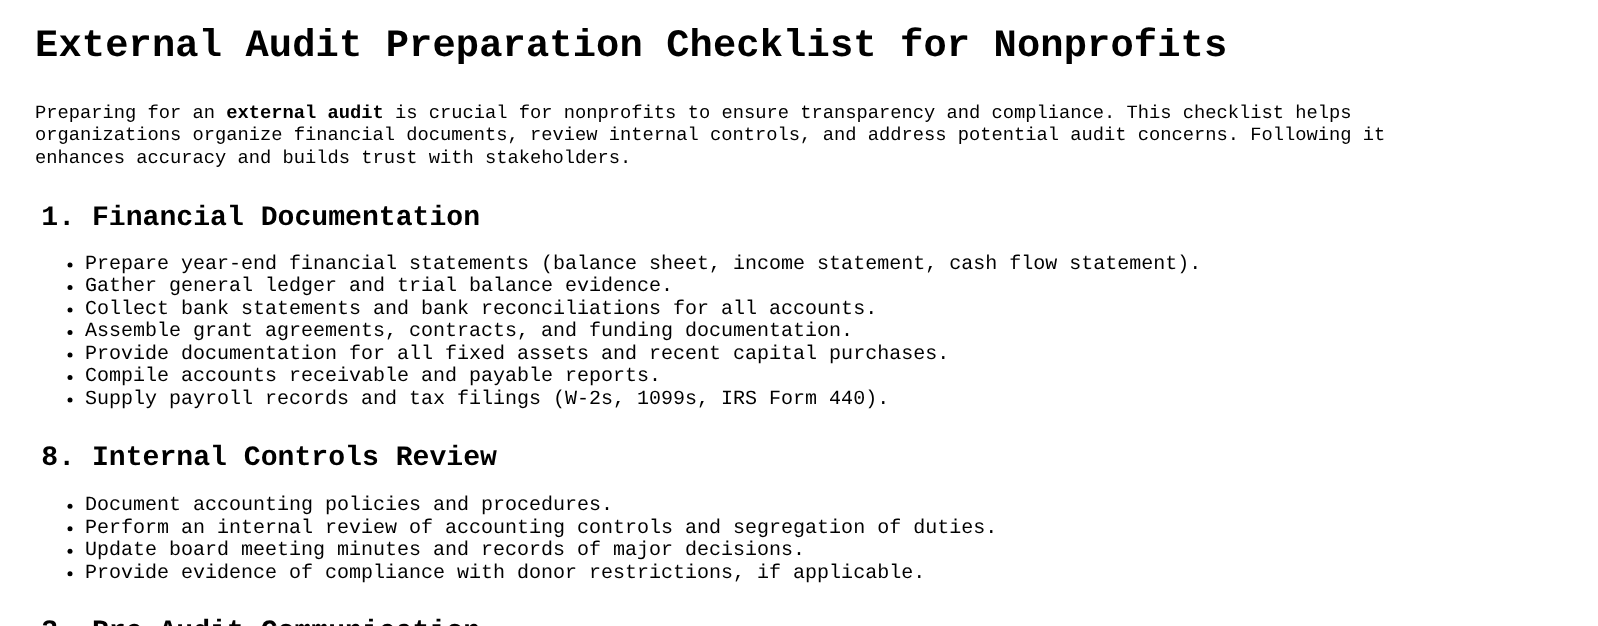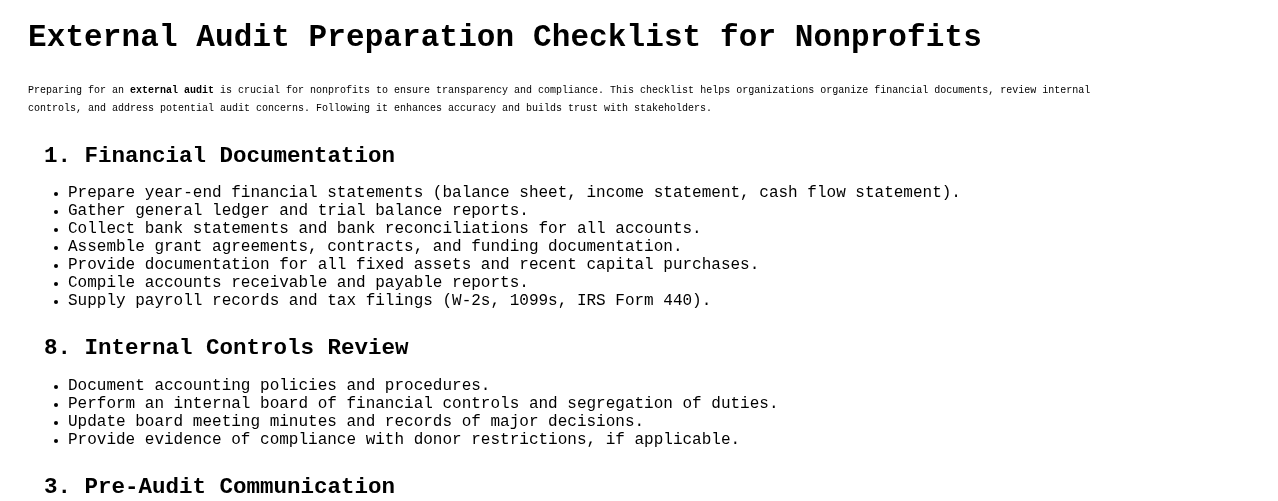--- a/index.html
+++ b/index.html
@@ -22,31 +22,31 @@
     font-family: Liberation Mono, monospace;
   }
   h1.doc-title {
     font-size: 31px;
     font-weight: bold;
     line-height: 1.12;
     margin: 21px 0 0 0;
     letter-spacing: 0.1px;
   }
   p.intro {
-    font-size: 10px;
+    font-size: 15px;
     line-height: 18px;
     margin: 26px 0 0 0;
     text-align: left;
   }
   p.intro b { font-weight: bold; }
   h2.section-title {
     font-size: 22.5px;
     font-weight: bold;
     line-height: 1.1;
-    margin: 26px 0 0 16px;
+    margin: 26px 0 0 5px;
   }
   ul.checklist {
     margin: 16px 0 0 0;
     padding-left: 40px;
     list-style-type: disc;
   }
   ul.checklist li {
     font-size: 16px;
     line-height: 18px;
     margin: 0;
@@ -65,34 +65,34 @@
   <h1 class="doc-title">External Audit Preparation Checklist for Nonprofits</h1>
 
   <p class="intro">
     <span>Preparing for an </span><b>external audit</b><span> is crucial for nonprofits to ensure transparency and compliance. This checklist helps organizations organize financial documents, review internal controls, and address potential audit concerns. Following it enhances accuracy and builds trust with stakeholders.</span>
   </p>
 
   <div class="section">
     <h2 class="section-title">1. Financial Documentation</h2>
     <ul class="checklist">
       <li>Prepare year-end financial statements (balance sheet, income statement, cash flow statement).</li>
-      <li>Gather general ledger and trial balance reports.</li>
+      <li>Gather general ledger and trial balance evidence.</li>
       <li>Collect bank statements and bank reconciliations for all accounts.</li>
       <li>Assemble grant agreements, contracts, and funding documentation.</li>
       <li>Provide documentation for all fixed assets and recent capital purchases.</li>
       <li>Compile accounts receivable and payable reports.</li>
       <li>Supply payroll records and tax filings (W-2s, 1099s, IRS Form 440).</li>
     </ul>
   </div>
 
   <div class="section">
     <h2 class="section-title">8. Internal Controls Review</h2>
     <ul class="checklist">
       <li>Document accounting policies and procedures.</li>
-      <li>Perform an internal board of financial controls and segregation of duties.</li>
+      <li>Perform an internal review of accounting controls and segregation of duties.</li>
       <li>Update board meeting minutes and records of major decisions.</li>
       <li>Provide evidence of compliance with donor restrictions, if applicable.</li>
     </ul>
   </div>
 
   <div class="section">
     <h2 class="section-title">3. Pre-Audit Communication</h2>
   </div>
 
 </div>

